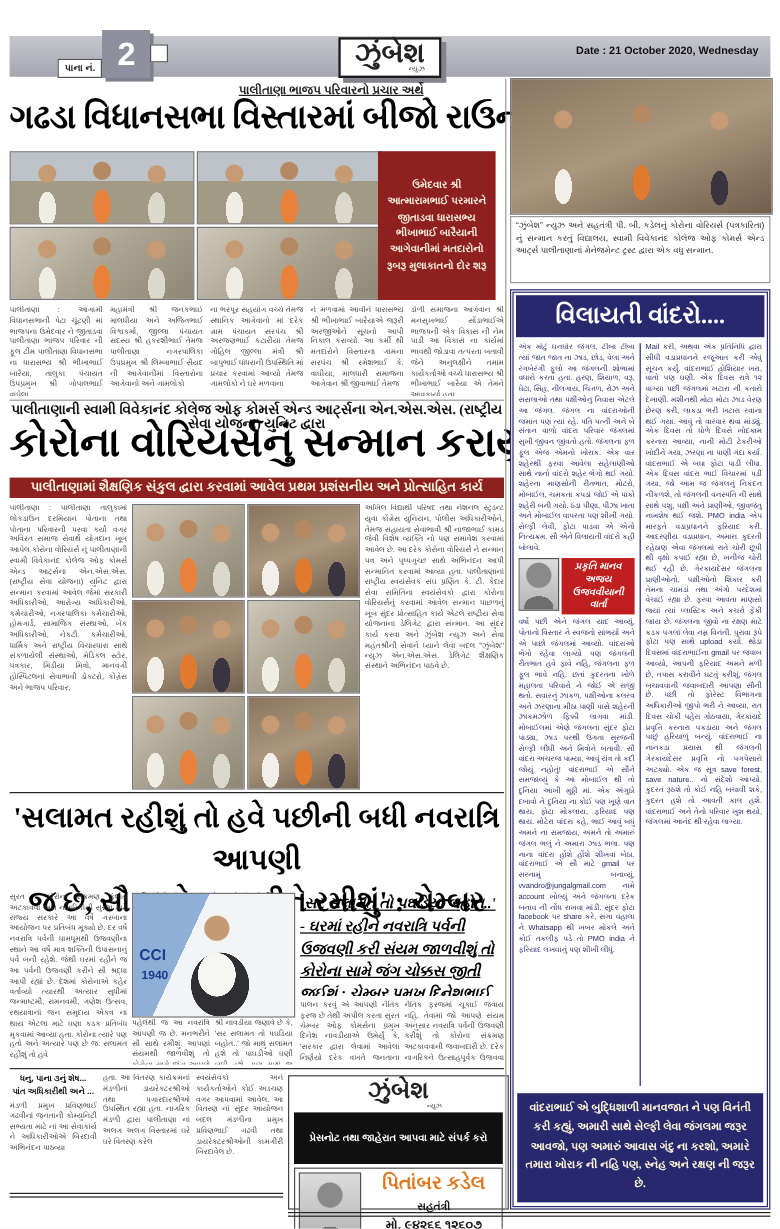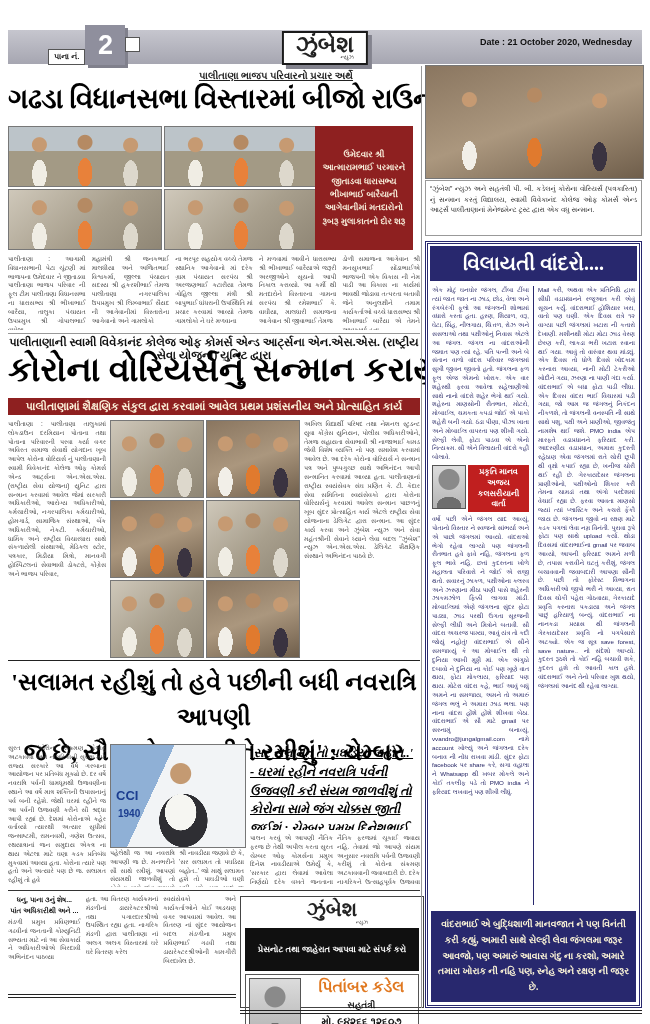--- a/index.html
+++ b/index.html
@@ -107,21 +107,21 @@
   .r-photo{position:absolute;left:425px;top:65px;width:217px;height:112px;}
   .r-caption{position:absolute;left:425px;top:180px;width:217px;height:56px;border:1px solid #999;
              padding:3px 4px;font-size:7px;line-height:1.5;text-align:justify;color:#222;box-sizing:border-box;}
   .story{position:absolute;left:425px;top:241px;width:217px;height:767px;border:3px double #28286e;
          box-sizing:border-box;display:flex;flex-direction:column;background:#fff;}
   .story-title{background:#28286e;color:#fff;text-align:center;font-size:20px;font-weight:bold;
                font-family:"Liberation Serif",serif;padding:6px 0;margin:2px;}
   .story-body{flex:1;display:flex;padding:3px 4px;overflow:hidden;}
   .story-col{flex:1;font-size:6.2px;line-height:1.42;text-align:justify;color:#1c1c5e;overflow:hidden;}
   .story-col + .story-col{border-left:1px solid #28286e;padding-left:4px;margin-left:4px;}
-  .byline{display:flex;gap:2px;margin:3px 0;}
+  .byline{display:flex;gap:2px;margin:3px 0;font-style:italic;}
   .byline-photo{width:32px;height:42px;flex:none;}
   .byline-label{flex:1;background:#c01f1f;color:#fff;display:flex;flex-direction:column;
                 justify-content:center;text-align:center;font-weight:bold;font-size:8px;line-height:1.35;padding:2px;}
   .story-note{margin:3px;background:#28286e;color:#fdf6d8;font-size:9.3px;font-weight:bold;
               text-align:center;padding:6px 5px;line-height:1.7;font-family:"Liberation Serif",serif;}
 </style>
 </head>
 <body>
 
 <div class="page">
@@ -228,21 +228,21 @@
 
   <div class="story">
     <div class="story-title">વિલાયતી વાંદરો....</div>
     <div class="story-body">
       <div class="story-col">
         <span>એક મોટું ઘનઘોર જંગલ, ટીંબા ટીંબા ત્યાં જાત જાત ના ઝાડ, છોડ, વેલા અને રંગબેરંગી ફૂલો આ જંગલની શોભામાં વધારો કરતા હતા. હરણ, શિયાળ, વરૂ, ઘેટા, સિંહ, નીલગાય, ચિત્તળ, રોઝ અને સસલાઓ તથા પક્ષીઓનું નિવાસ એટલે આ જંગલ. જંગલ ના વાંદરાઓની જમાત પણ ત્યાં રહે. પતિ પત્ની અને બે સંતાન વાળો વાંદરા પરિવાર જંગલમાં સુખી જીવન જીવતો હતો. જંગલના ફળ ફૂલ એજ એમનો ખોરાક. એક વાર શહેરથી ફરવા આવેલા સહેલાણીઓ સાથે નાનો વાંદરો શહેર ભેગો થઈ ગયો. શહેરના માણસોની રીતભાત, મોટરો, મોબાઈલ, ચમકતા કપડાં જોઈ એ પાકો શહેરી બની ગયો. ઠંડા પીણા, પીઝા ખાતા અને મોબાઈલ વાપરતા પણ શીખી ગયો. સેલ્ફી લેવી, ફોટા પાડવા એ એનો નિત્યક્રમ. સૌ એને વિલાયતી વાંદરો કહી બોલાવે.</span>
         <div class="byline">
           <div class="byline-photo ph-portrait"></div>
           <div class="byline-label">
             <div>પ્રકૃતિ માનવ</div>
-            <div>અજય કલસરીયાની વાર્તા</div>
+            <div>અજય ઉજવવીયાની વાર્તા</div>
           </div>
         </div>
         <span>વર્ષો પછી એને જંગલ યાદ આવ્યું, પોતાનો વિસ્તાર ને સ્વજનો સાંભર્યા અને એ પાછો જંગલમાં આવ્યો. વાંદરાઓ ભેગો રહેવા લાગ્યો પણ જંગલની રીતભાત હવે ફાવે નહિ, જંગલના ફળ ફૂલ ભાવે નહિ. છતાં કુદરતના ખોળે મહાલતા પરિવારો ને જોઈ એ રાજી થતો. સવારનું ઝાકળ, પક્ષીઓના કલરવ અને ઝરણાના મીઠા પાણી પાસે શહેરની ઝાકમઝોળ ફિક્કી લાગવા માંડી. મોબાઈલમાં એણે જંગલના સુંદર ફોટા પાડ્યા, ઝાડ પરથી ઉગતા સૂરજની સેલ્ફી લીધી અને મિત્રોને બતાવી. સૌ વાંદરા અચરજ પામ્યા, આવું યંત્ર તો કદી જોયું નહોતું! વાંદરાભાઈ એ સૌને સમજાવ્યું કે આ મોબાઈલ થી તો દુનિયા આખી મુઠ્ઠી માં. એક અંગુઠો દબાવો ને દુનિયા ના કોઈ પણ ખૂણે વાત થાય, ફોટા મોકલાય, ફરિયાદ પણ થાય. મોટેરા વાંદરા કહે, ભાઈ આવું બધું અમને ના સમજાય, અમને તો અમારું જંગલ ભલું ને અમારા ઝાડ ભલા. પણ નાના વાંદરા હોંશે હોંશે શીખવા બેઠા. વાંદરાભાઈ એ સૌ માટે gmail પર સરનામું બનાવ્યું, vvandro@jungalgmail.com નામે account ખોલ્યું અને જંગલના દરેક બનાવ ની નોંધ રાખવા માંડી. સુંદર ફોટા facebook પર share કરે, સગા વહાલા ને Whatsapp થી ખબર મોકલે અને કોઈ તકલીફ પડે તો PMO india ને ફરિયાદ લખવાનું પણ શીખી લીધું.</span>
       </div>
       <div class="story-col">Mail કરી, અથવા એક પ્રતિનિધિ દ્વારા સીધી વડાપ્રધાનને રજૂઆત કરી એવું સૂચન કર્યું. વાંદરાભાઈ હોશિયાર ખરા, વાતો પણ ઘણી. એક દિવસ રાત્રે ૧૨ વાગ્યા પછી જંગલમાં ખટારા ની કતારો દેખાણી. મશીનથી મોટા મોટા ઝાડ વેરણ છેરણ કરી, લાકડા ભરી ખટારા રવાના થઈ ગયા. આવું તો વારંવાર થવા માંડ્યું. એક દિવસ તો ધોળે દિવસે ખોદકામ કરનારા આવ્યા, નાની મોટી ટેકરીઓ ખોદીને ગયા, ઝરણા ના પાણી ગંદા કર્યા. વાંદરાભાઈ એ બધા ફોટા પાડી લીધા. એક દિવસ વાંદરા ભાઈ વિચારમાં પડી ગયા, જો આમ જ જંગલનું નિકંદન નીકળશે, તો જંગલની વનસ્પતિ ની સાથે સાથે પશુ, પક્ષી અને પ્રાણીઓ, જીવજંતુ નામશેષ થઈ જશે. PMO india એપ મારફતે વડાપ્રધાનને ફરિયાદ કરી. આદરણીય વડાપ્રધાન, અમારા કુદરતી રહેઠાણ એવા જંગલમાં રાતે ચોરી છૂપી થી વૃક્ષો કપાઈ રહ્યા છે, ખનીજ ચોરી થઈ રહી છે. ગેરકાયદેસર જંગલના પ્રાણીઓનો, પક્ષીઓનો શિકાર કરી તેમના ચામડાં તથા અંગો પરદેશમાં વેચાઈ રહ્યા છે. ફરવા આવતા માણસો જ્યાં ત્યાં પ્લાસ્ટિક અને કચરો ફેંકી જાય છે. જંગલના જીવો ના રક્ષણ માટે કડક પગલાં લેવા નમ્ર વિનંતી. પુરાવા રૂપે ફોટા પણ સાથે upload કર્યા. થોડા દિવસમાં વાંદરાભાઈના gmail પર જવાબ આવ્યો, આપની ફરિયાદ અમને મળી છે, તપાસ કરાવીને ઘટતું કરીશું, જંગલ બચાવવાની જવાબદારી આપણા સૌની છે. પછી તો ફોરેસ્ટ વિભાગના અધિકારીઓ જીપો ભરી ને આવ્યા, રાત દિવસ ચોકી પહેરા ગોઠવાયા, ગેરકાયદે પ્રવૃત્તિ કરનારા પકડાયા અને જંગલ પાછું હરિયાળું બન્યું. વાંદરાભાઈ ના નાનકડા પ્રયાસ થી જંગલની ગેરકાયદેસર પ્રવૃત્તિ નો પગપેસારો અટક્યો. એક જ સૂત્ર save forest, save nature.. નો સંદેશો આપ્યો. કુદરત રૂઠશે તો કોઈ નહિ બચાવી શકે, કુદરત હશે તો આવતી કાલ હશે. વાંદરાભાઈ અને તેનો પરિવાર ખુશ થયો, જંગલમાં આનંદ થી રહેવા લાગ્યા.</div>
     </div>
     <div class="story-note">વાંદરાભાઈ એ બુદ્ધિશાળી માનવજાત ને પણ વિનંતી કરી કહ્યું, અમારી સાથે સેલ્ફી લેવા જંગલમા જરૂર આવજો, પણ અમારું આવાસ ગંદુ ના કરશો, અમારે તમારા ખોરાક ની નહિ પણ, સ્નેહ અને રક્ષણ ની જરૂર છે.</div>
   </div>
 
 </div>

